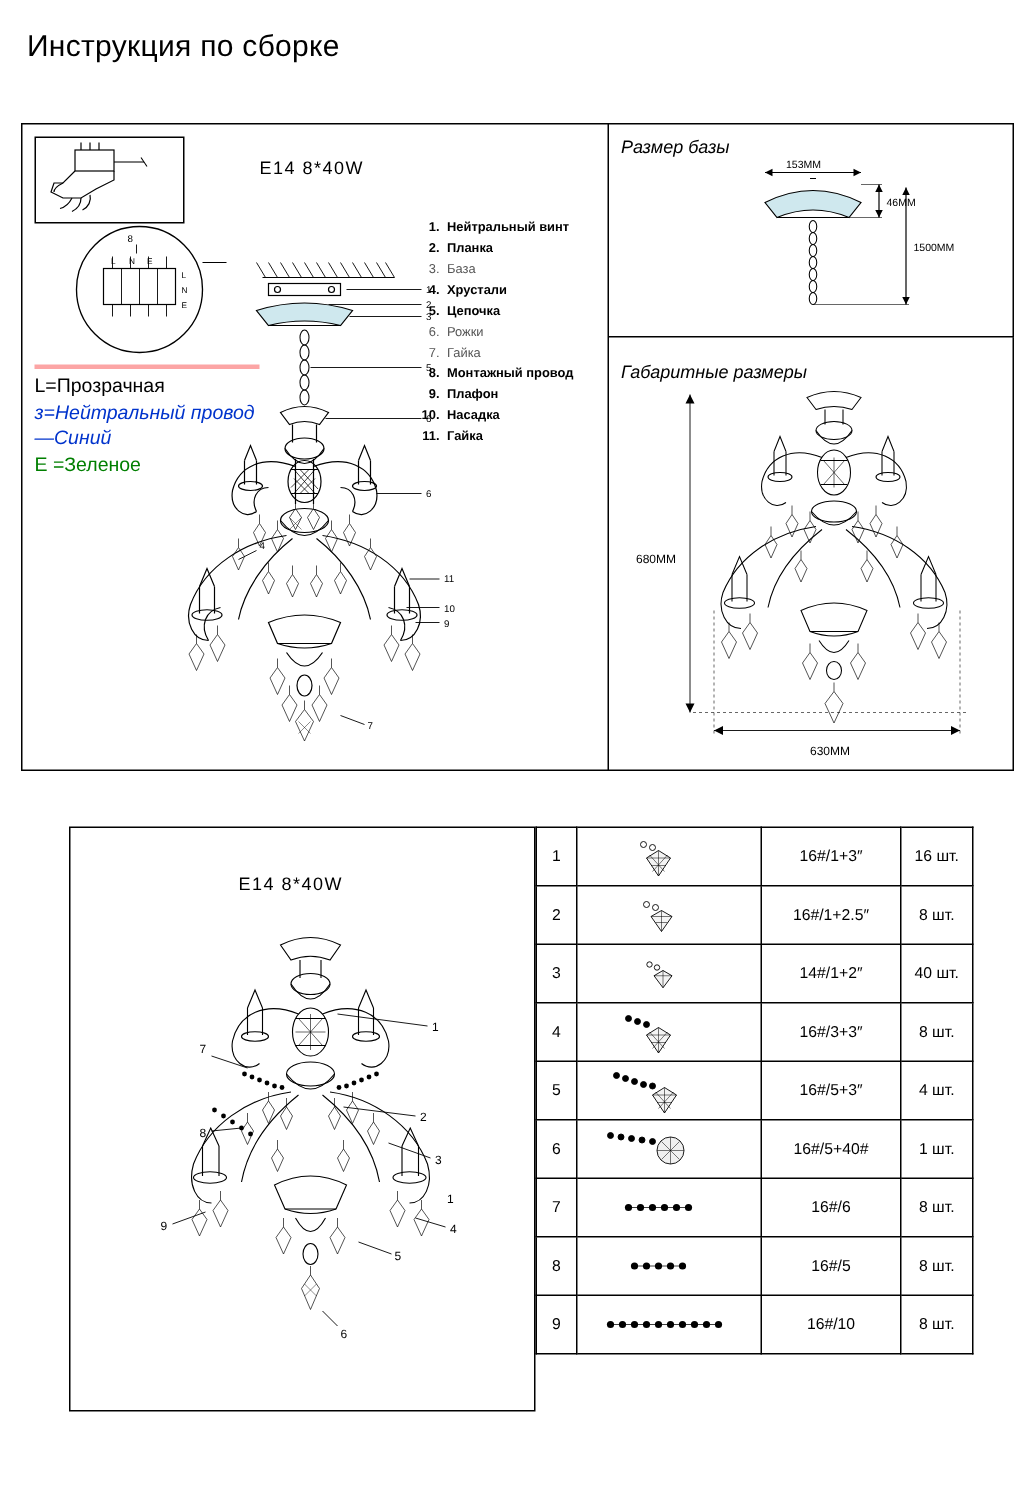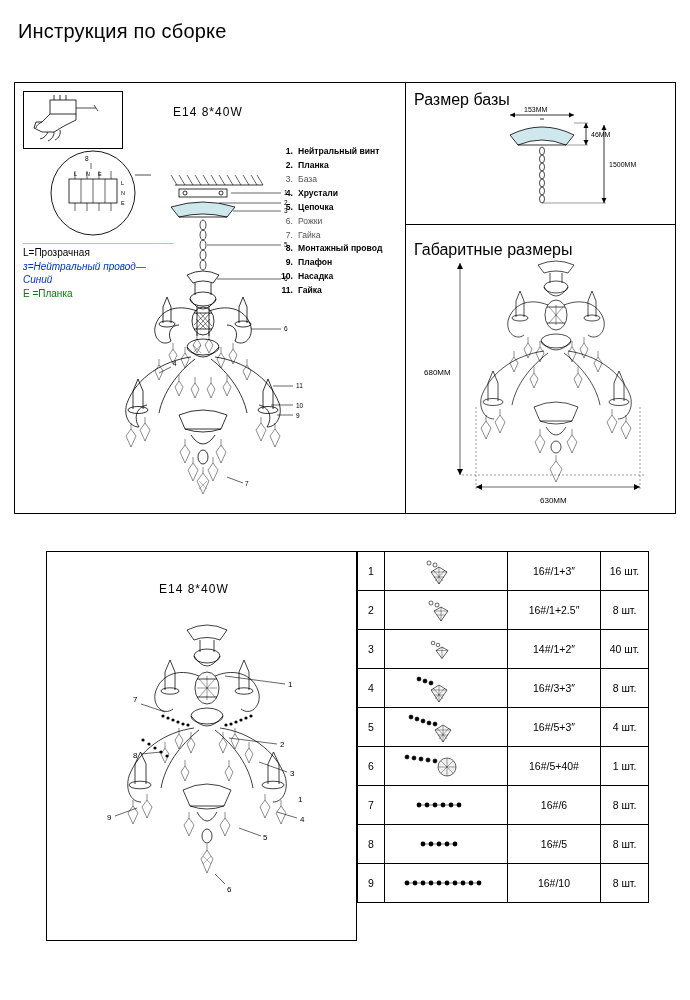--- a/index.html
+++ b/index.html
@@ -54,41 +54,42 @@
     top: 225px;
     width: 270px;
     height: 289px;
     border: 1px solid #000;
     border-left: none;
     border-top: none;
     box-sizing: border-box;
   }
   .panel-label {
     position: absolute;
-    font-size: 16px;
+    font-size: 12px;
+    font-style: italic;
   }
 
   
   .wire-box {
     position: absolute;
     left: 8px;
     top: 8px;
     width: 100px;
     height: 58px;
     border: 1px solid #000;
     box-sizing: border-box;
   }
   .legend {
     position: absolute;
     left: 8px;
     top: 160px;
     width: 150px;
-    font-size: 10px;
+    font-size: 13px;
     line-height: 1.35;
-    border-top: 1px solid #fca5a5;
+    border-top: 3px solid #fca5a5;
     padding-top: 2px;
   }
   .legend .blue { color: #0033cc; font-style: italic; }
   .legend .green { color: #007f00; }
 
   .lamp-spec {
     position: absolute;
     font-size: 12px;
     letter-spacing: 1px;
   }
@@ -210,21 +211,21 @@
       <g stroke="#000" stroke-width="0.7" fill="none">
         <path d="M94 30 L110 30"></path>
       </g>
       <text x="44" y="16" font-size="6.5" class="lbl">8</text>
       <path d="M50 18 L50 24" stroke="#000" stroke-width="0.6"></path>
     </svg>
 
     <div class="legend">
       <div>L=Прозрачная</div>
       <div class="blue">з=Нейтральный провод—Синий</div>
-      <div class="green">E =Планка</div>
+      <div class="green">E =Зеленое</div>
     </div>
 
     <div class="lamp-spec" style="left:158px; top:22px;">E14    8*40W</div>
 
     <div class="parts-list">
       <div class="pl-row"><span class="num bold">1.</span><span class="bold">Нейтральный винт</span></div>
       <div class="pl-row"><span class="num bold">2.</span><span class="bold">Планка</span></div>
       <div class="pl-row"><span class="num thin">3.</span><span class="thin">База</span></div>
       <div class="pl-row"><span class="num bold">4.</span><span class="bold">Хрустали</span></div>
       <div class="pl-row"><span class="num bold">5.</span><span class="bold">Цепочка</span></div>

